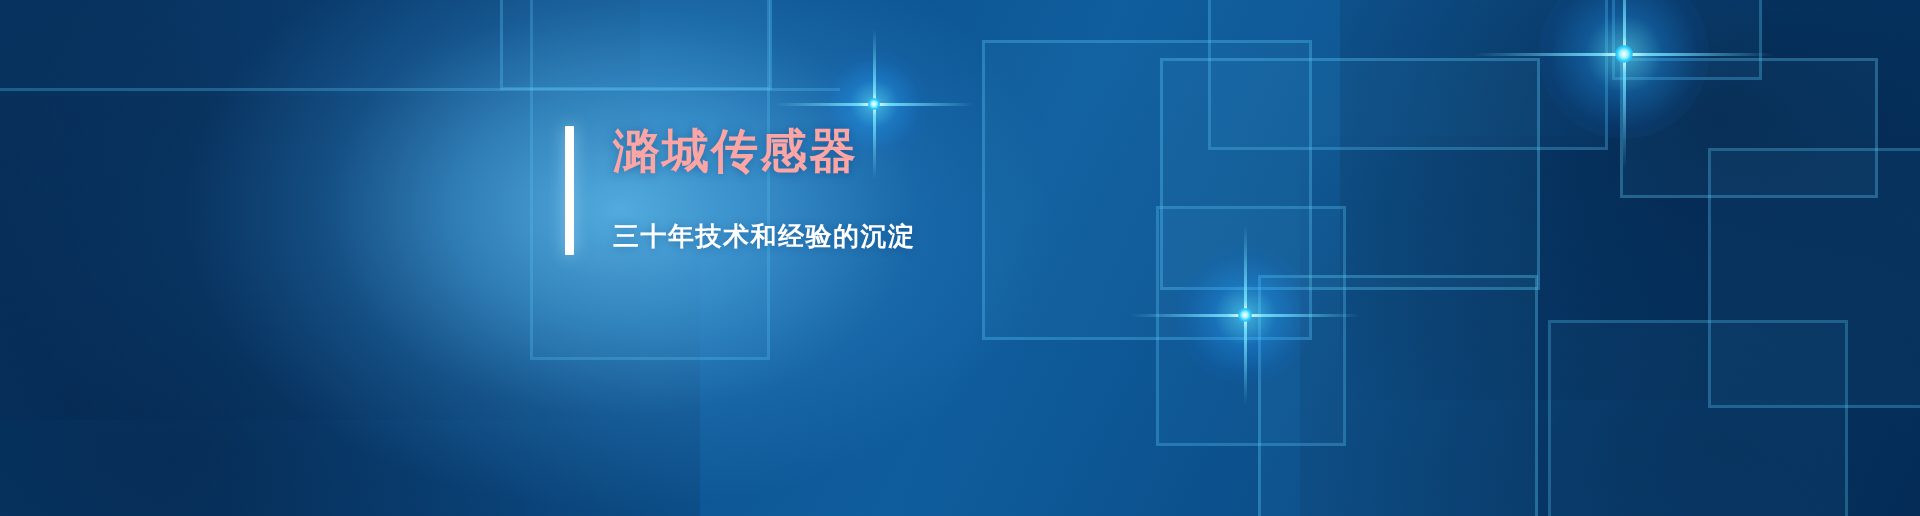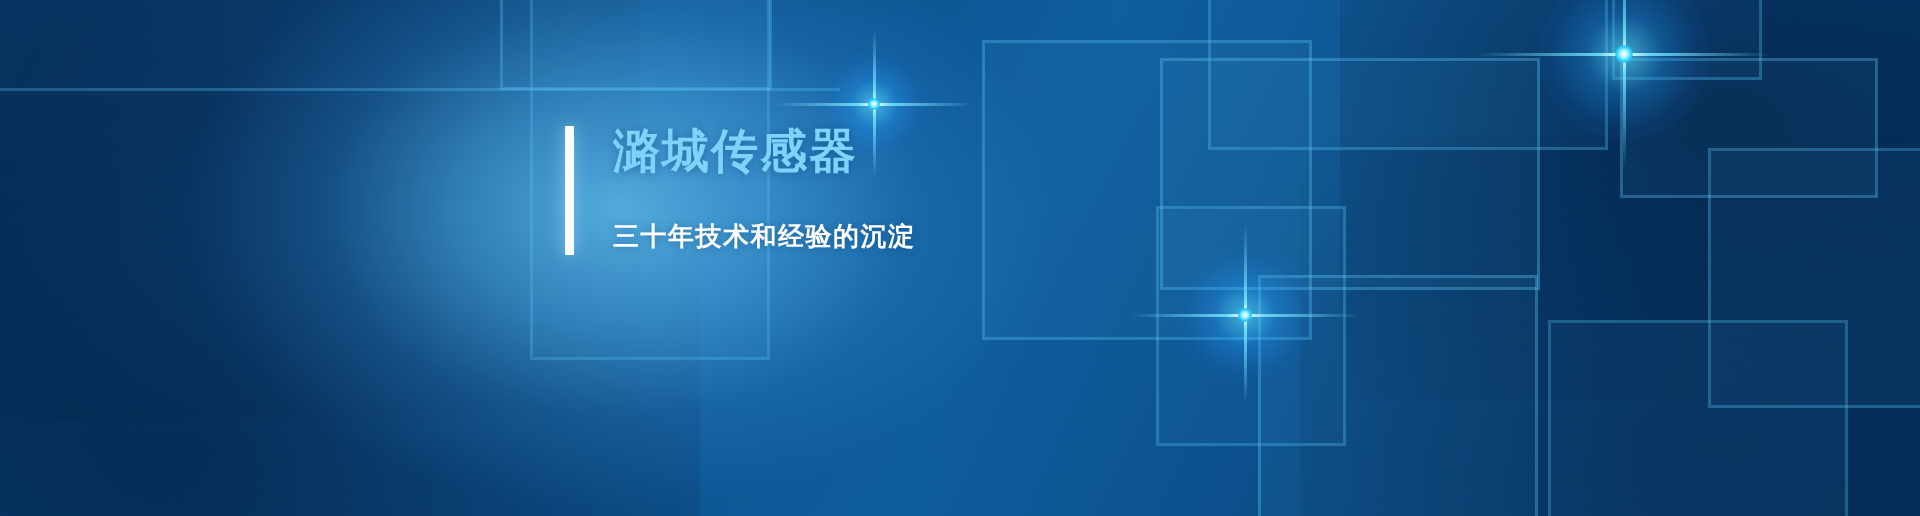--- a/index.html
+++ b/index.html
@@ -79,21 +79,21 @@
     border-radius:1px;
     box-shadow:0 0 16px rgba(190,235,255,0.55);
   }
   .text-col{
     padding-left:39px;
     display:flex;flex-direction:column;justify-content:flex-start;
   }
   .title{
     font-size:47px;
     font-weight:bold;
-    color:#7dd3fc;
+    color:#fca5a5;
     letter-spacing:2px;
     line-height:1.08;
     margin:0 0 0 0;
     text-shadow:0 1px 10px rgba(10,60,120,0.45);
     white-space:nowrap;
   }
   .sub{
     font-size:26px;
     font-weight:bold;
     color:#ffffff;

